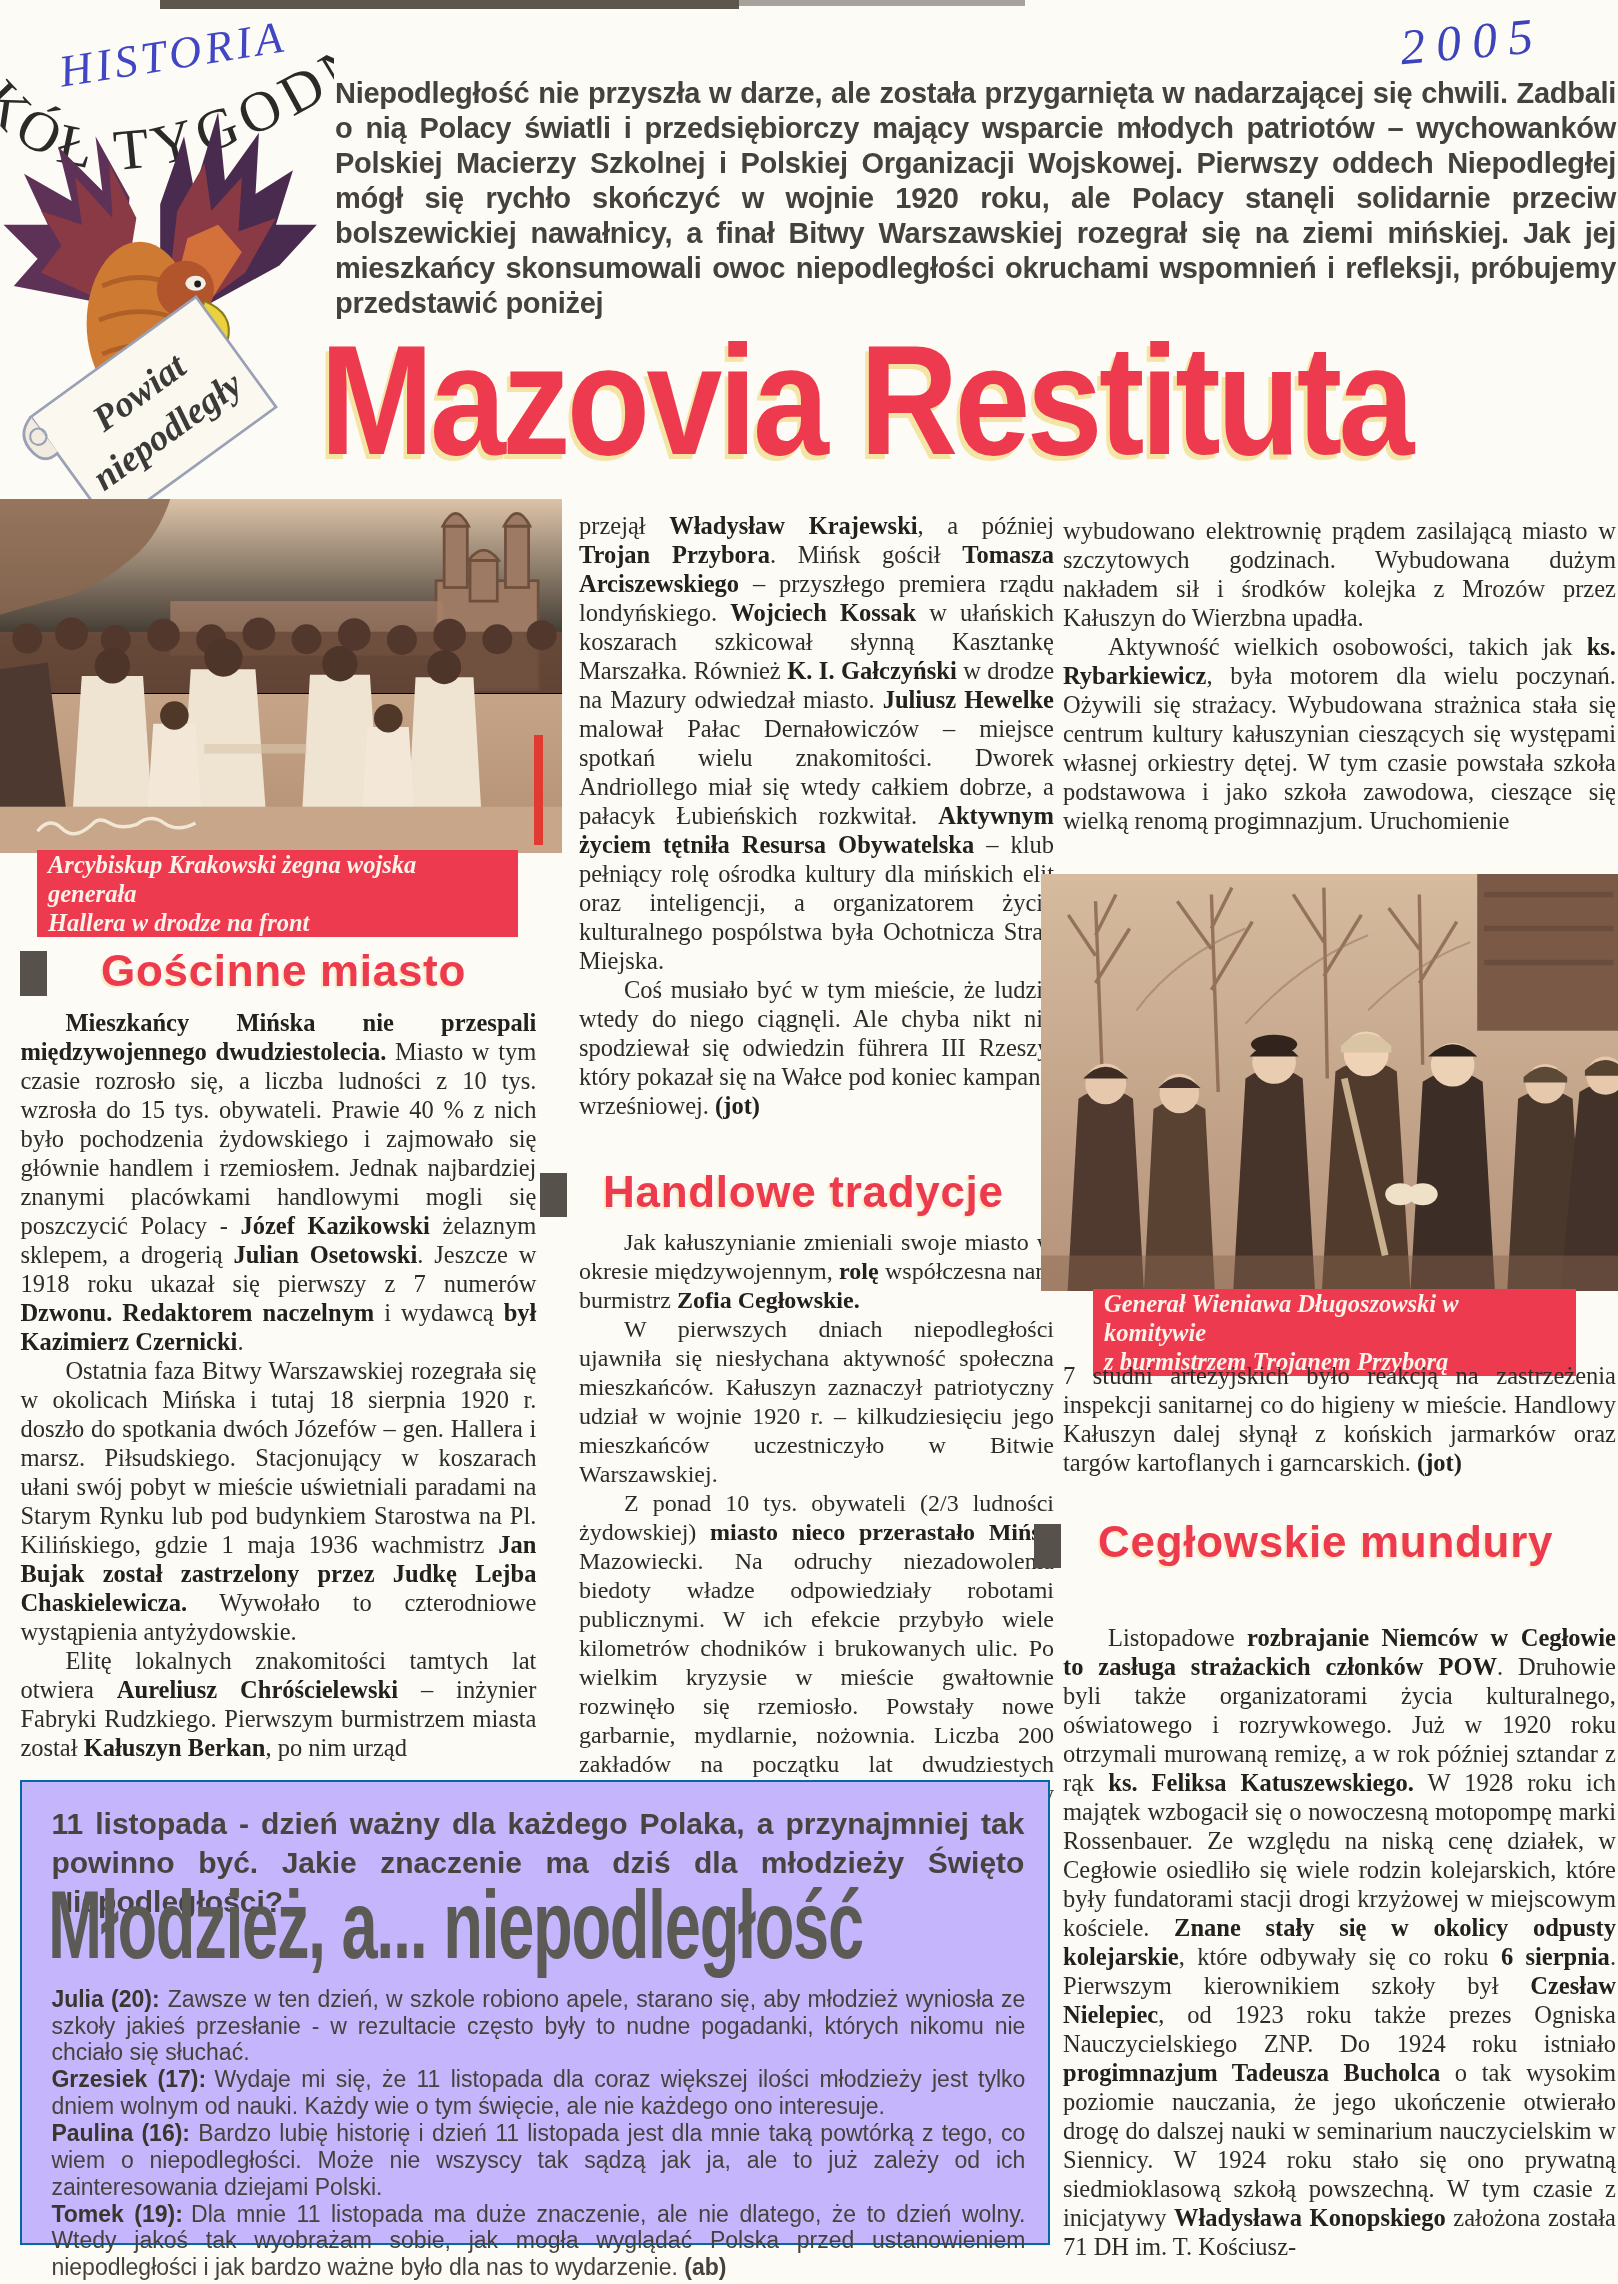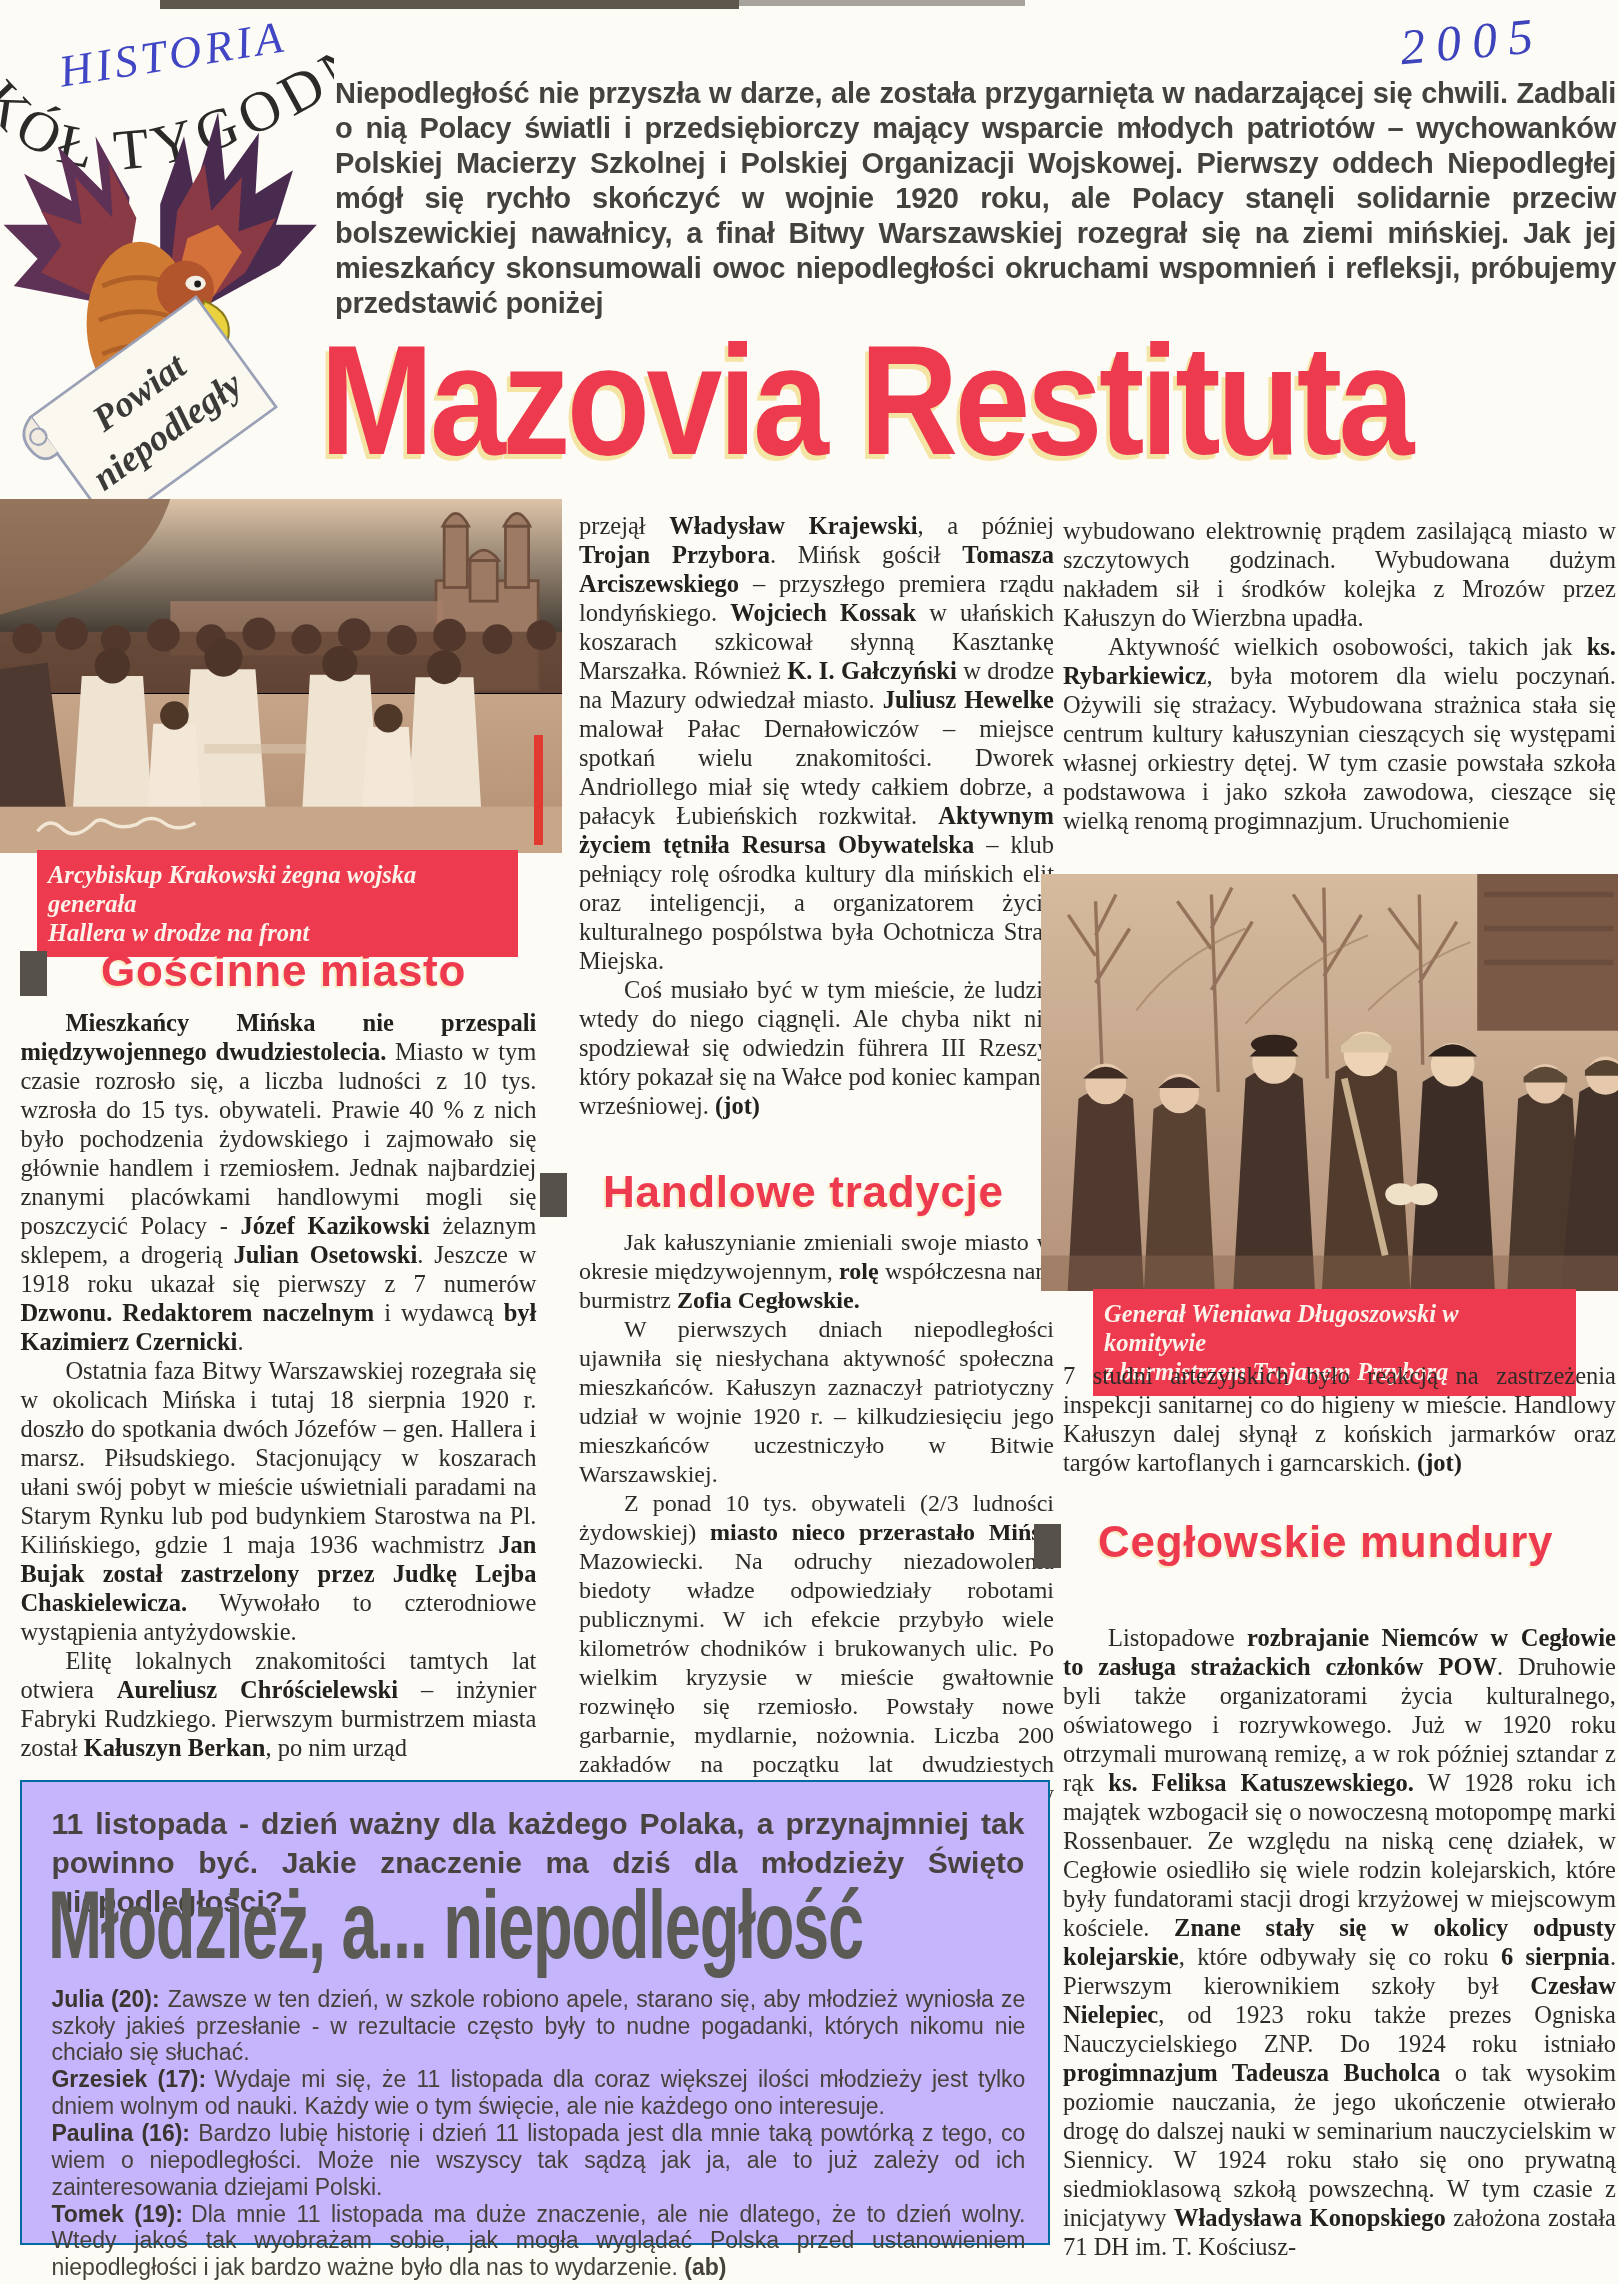--- a/index.html
+++ b/index.html
@@ -15,21 +15,21 @@
          font-weight:bold;font-size:29px;line-height:35px;text-align:justify;color:#45413c;letter-spacing:-0.3px;}
   
   .headline{position:absolute;left:320px;top:320px;width:1298px;font-family:"Liberation Sans",sans-serif;
             font-weight:bold;font-size:155px;line-height:1.05;color:#ee3a4e;white-space:nowrap;
             transform:scaleX(.88);transform-origin:left top;letter-spacing:-4.1px;
             text-shadow:-4.1px 4.8px 0 rgba(243,224,150,.85);}
   
   .photo{position:absolute;overflow:hidden;background:#c5a289;}
   .photo svg{display:block;width:100%;height:100%;}
   .caption{position:absolute;background:#ee3a4e;color:#fdf3ea;font-style:italic;font-weight:bold;
-           font-size:24.5px;line-height:29px;padding:10px 11px;}
+           font-size:24.5px;line-height:29px;padding:0 11px;}
   .caption .l2{text-align:left;padding-right:23px;}
   .redstrip{position:absolute;left:534px;top:735px;width:8.9px;height:110px;background:#e23a31;}
   
   .bullet{position:absolute;background:#56514b;}
   .sec{position:absolute;font-family:"Liberation Sans",sans-serif;font-weight:bold;font-size:44px;
        color:#ee3a4e;letter-spacing:0.7px;text-shadow:-2px 2px 0 rgba(246,231,176,.7);white-space:nowrap;}
   
   .col{position:absolute;font-size:24.5px;line-height:29px;text-align:justify;}
   .col p{margin:0;}
   .col p.ind{text-indent:45px;}

